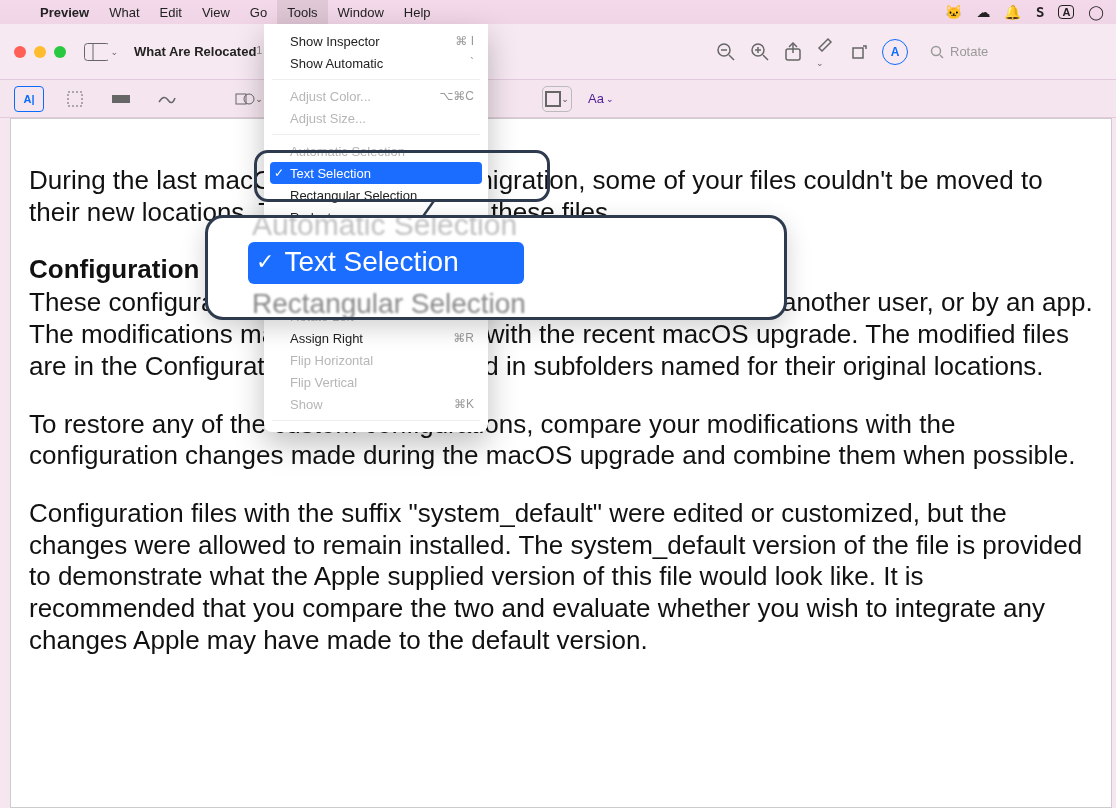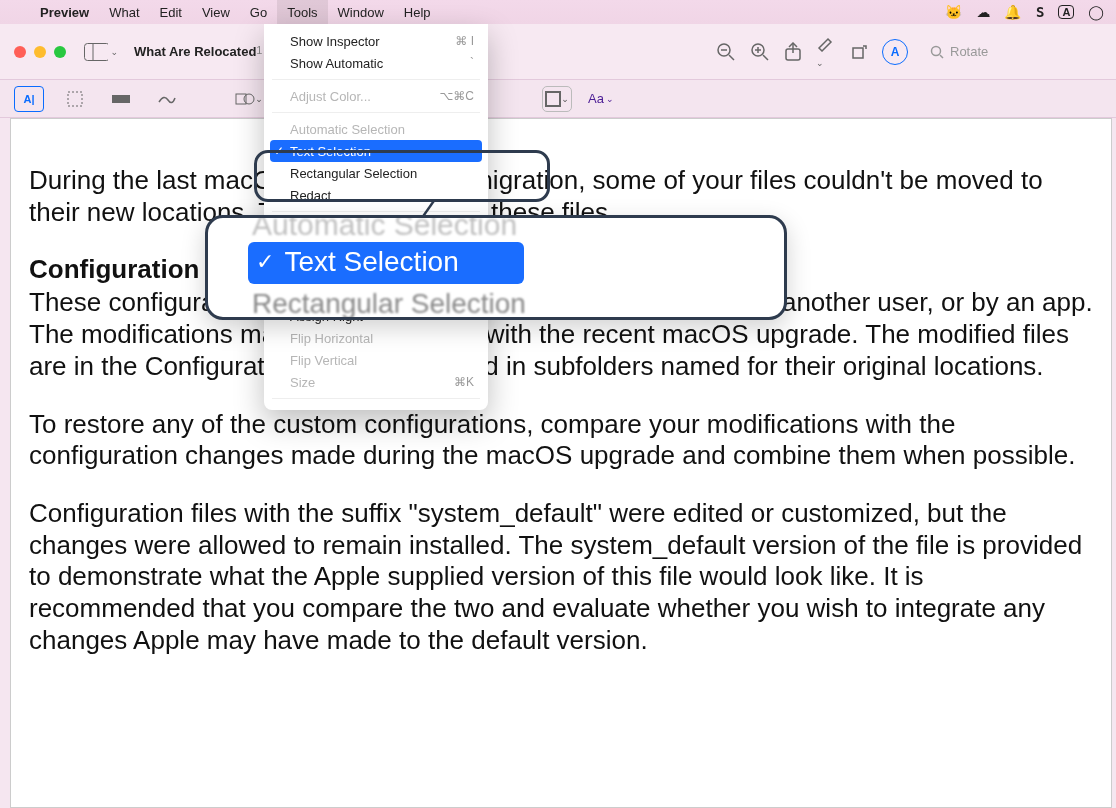--- a/index.html
+++ b/index.html
@@ -213,20 +213,23 @@
     </div>
   <div class="row">
       <span>Show Automatic</span>
       <span class="sc">`</span>
     </div>
   <div class="sep"></div>
   <div class="row dis">
       <span>Adjust Color...</span>
       <span class="sc">⌥⌘C</span>
     </div>
+  <div class="row dis">
+      <span>Adjust Size...</span>
+    </div>
   <div class="sep"></div>
   <div class="row dis">
       <span>Automatic Selection</span>
     </div>
   <div class="row hl">
       <span class="chk">✓</span>
       <span>Text Selection</span>
     </div>
   <div class="row">
       <span>Rectangular Selection</span>
@@ -253,21 +256,21 @@
       <span>Assign Right</span>
       <span class="sc">⌘R</span>
     </div>
   <div class="row dis">
       <span>Flip Horizontal</span>
     </div>
   <div class="row dis">
       <span>Flip Vertical</span>
     </div>
   <div class="row dis">
-      <span>Size</span>
+      <span>Show</span>
       <span class="sc">⌘K</span>
     </div>
   <div class="sep"></div>
 </div>
 
 <div class="anno1"></div>
 <div class="connector"></div>
 <div class="zoombox">
   <div class="z1">Automatic Selection</div>
   <div class="z2wrap">

